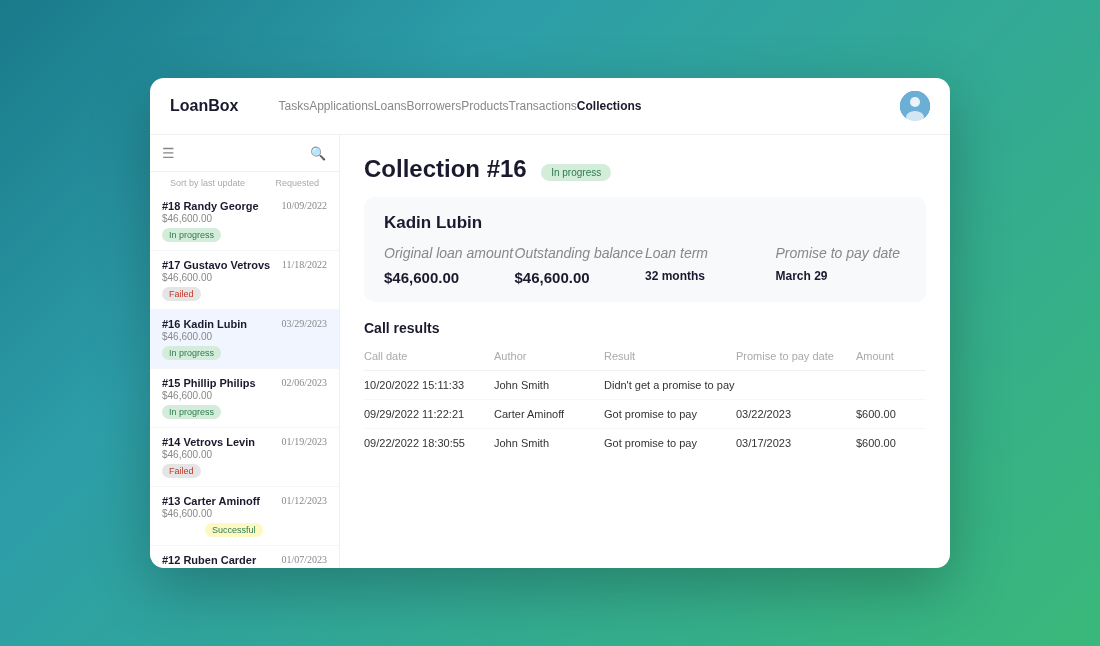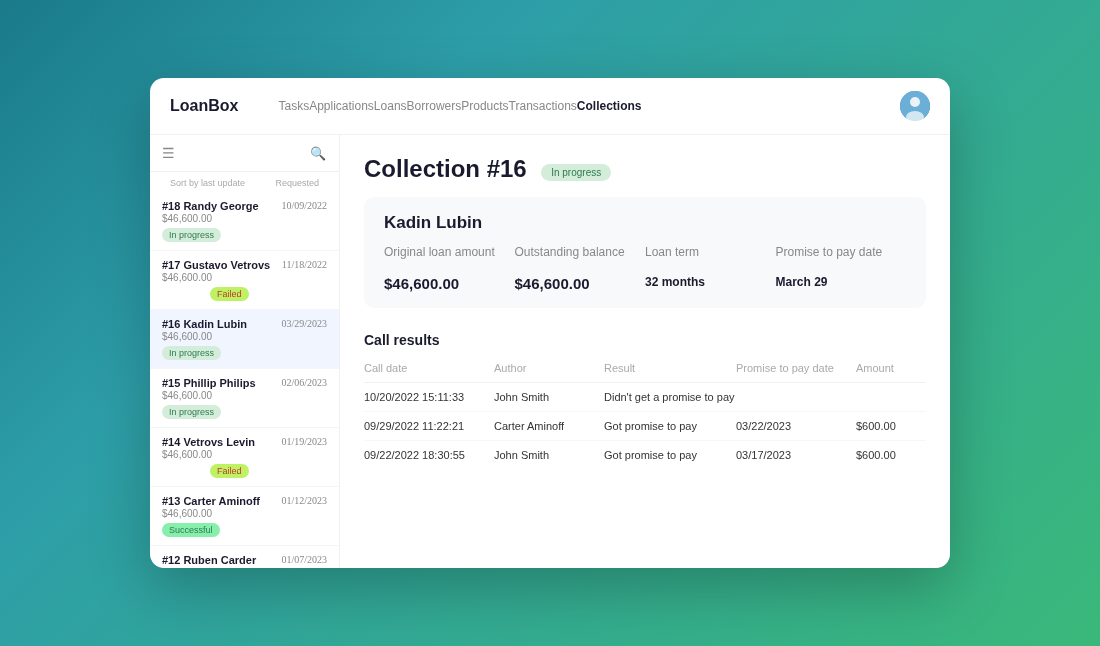--- a/index.html
+++ b/index.html
@@ -137,27 +137,27 @@
       padding: 2px 7px;
       border-radius: 10px;
       margin-top: 3px;
       font-weight: 500;
     }
     .badge-progress {
       background: #d4edda;
       color: #2d7a4f;
     }
     .badge-failed {
-      background: #bef264;
+      background: #e5e5e5;
       color: #c0392b;
-      margin-left: 48px;
     }
     .badge-successful {
-      background: #86efac;
+      background: #fef9c3;
       color: #2d7a4f;
+      margin-left: 43px;
     }
     .status-pill {
       display: inline-block;
       font-size: 10px;
       padding: 3px 10px;
       border-radius: 20px;
       background: #d4edda;
       color: #2d7a4f;
       font-weight: 500;
       margin-left: 10px;
@@ -188,34 +188,35 @@
       margin-bottom: 12px;
     }
     .borrower-stats {
       display: flex;
       gap: 0;
     }
     .stat-item {
       flex: 1;
     }
     .stat-label {
-      font-size: 12px;
-      color: #888;
-      margin-bottom: 16px;
+      font-size: 14px;
+      color: #888;
+      margin-bottom: 8px;
+      font-style: italic;
     }
     .stat-value {
       font-size: 15px;
       font-weight: 700;
       color: #1a1a2e;
     }
     .stat-value.large {
       font-size: 12px;
     }
     .call-results {
-      margin-top: 24px;
+      margin-top: 18px;
     }
     .call-results-title {
       font-size: 14px;
       font-weight: 700;
       color: #1a1a2e;
       margin-bottom: 10px;
     }
     .table {
       width: 100%;
       border-collapse: collapse;

